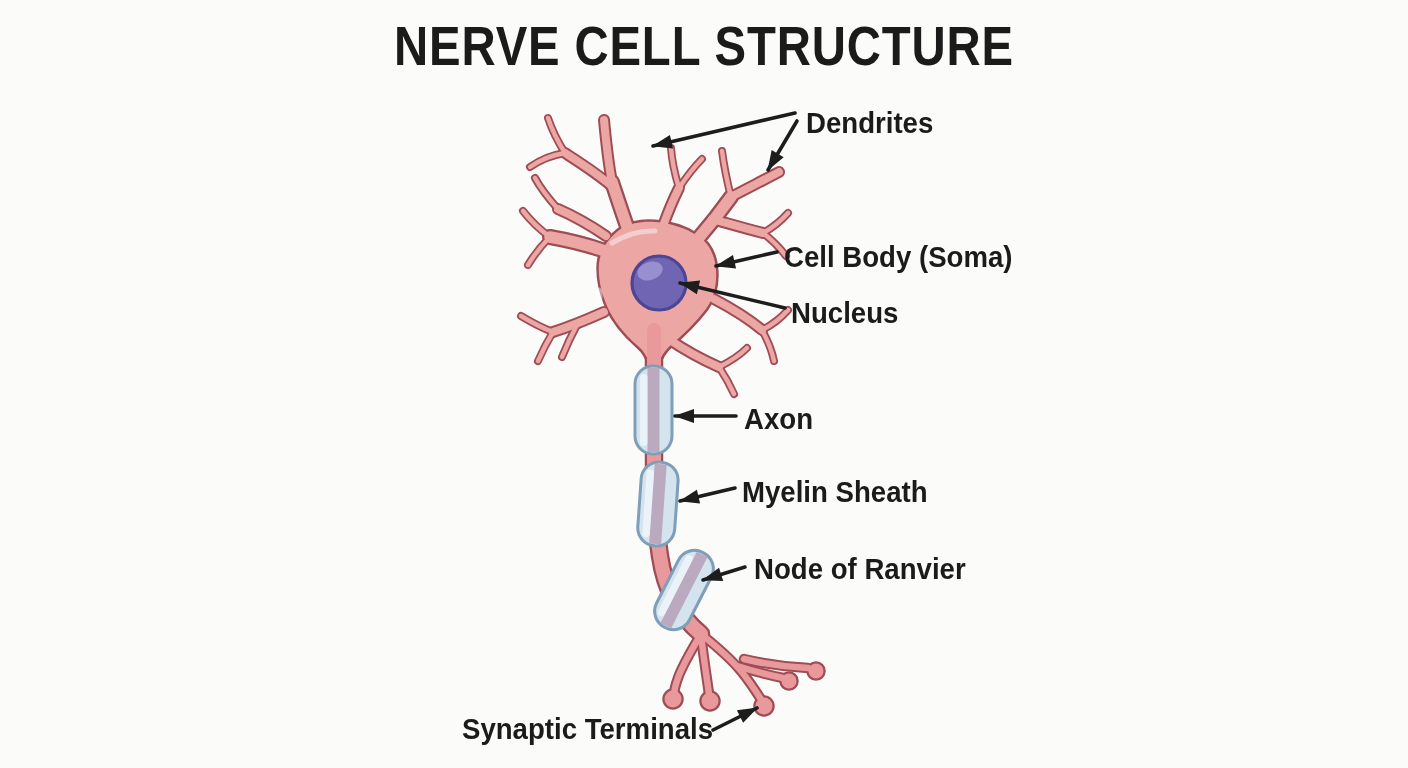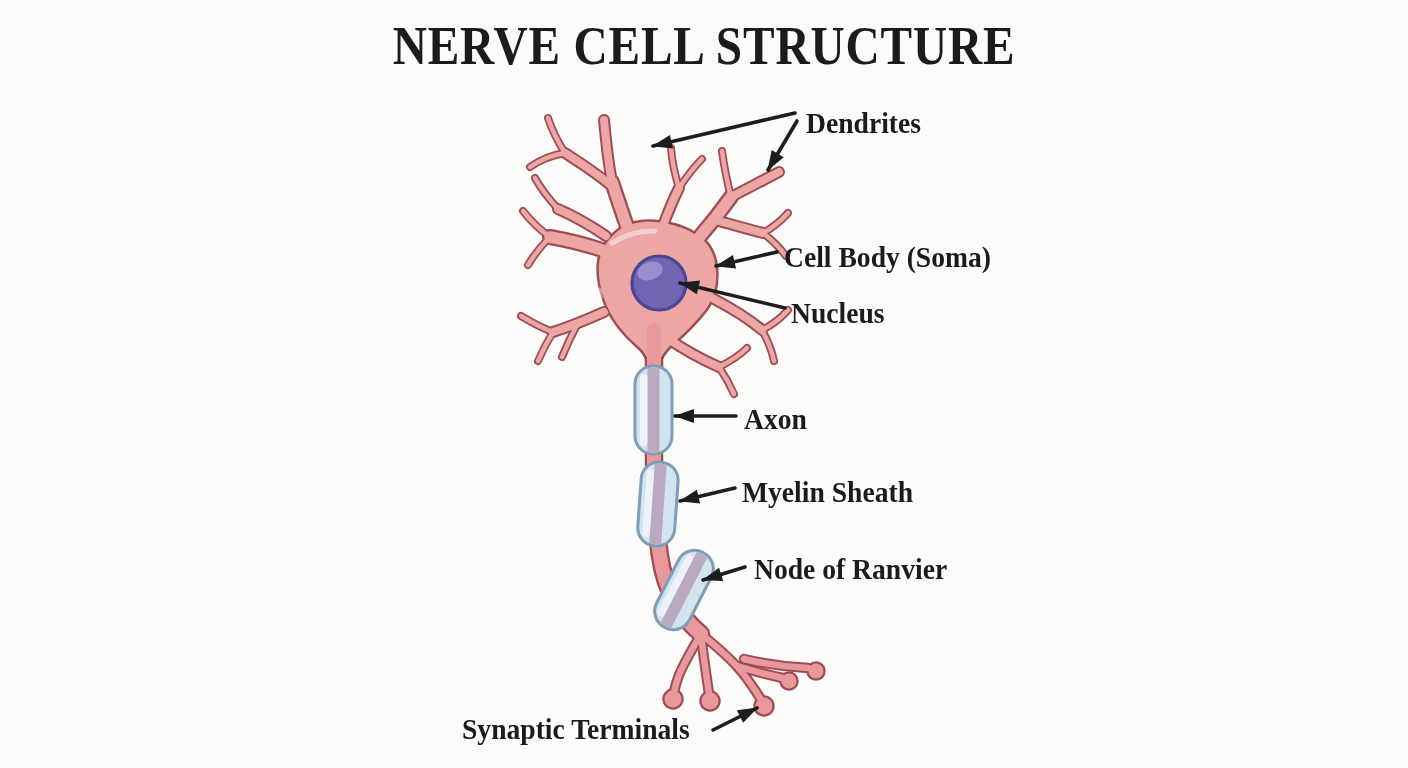--- a/index.html
+++ b/index.html
@@ -2,21 +2,21 @@
 <html style="--background: #fbfbfa; --text: #1b1b1b; --arrow: #1d1d1d; --soma-fill: #eca6a3; --soma-outline: #9e4d55; --axon-fill: #e9999b; --nucleus-fill: #6f65b2; --nucleus-outline: #4c4494; --nucleus-highlight: #9a91d0; --myelin-fill: #d3e4ef; --myelin-outline: #7f9eb8; --myelin-strip: #b59fb6;"><head>
 <meta charset="utf-8">
 <style>
   html,body{margin:0;padding:0;background:#e9e9e9;}
   .canvas{
     position:relative;
     width:1408px;height:768px;
     margin:0 auto;
     overflow:hidden;
     background:var(--background,#fbfbfa);
-    font-family:Liberation Serif, serif;
+    font-family:Liberation Sans, sans-serif;
   }
   .title{
     position:absolute;left:0;top:14px;width:100%;
     text-align:center;
     font-size:55px;font-weight:700;letter-spacing:1px;
     color:var(--text,#1b1b1b);
     transform:scaleX(.86);
     white-space:nowrap;
   }
   .lbl{

